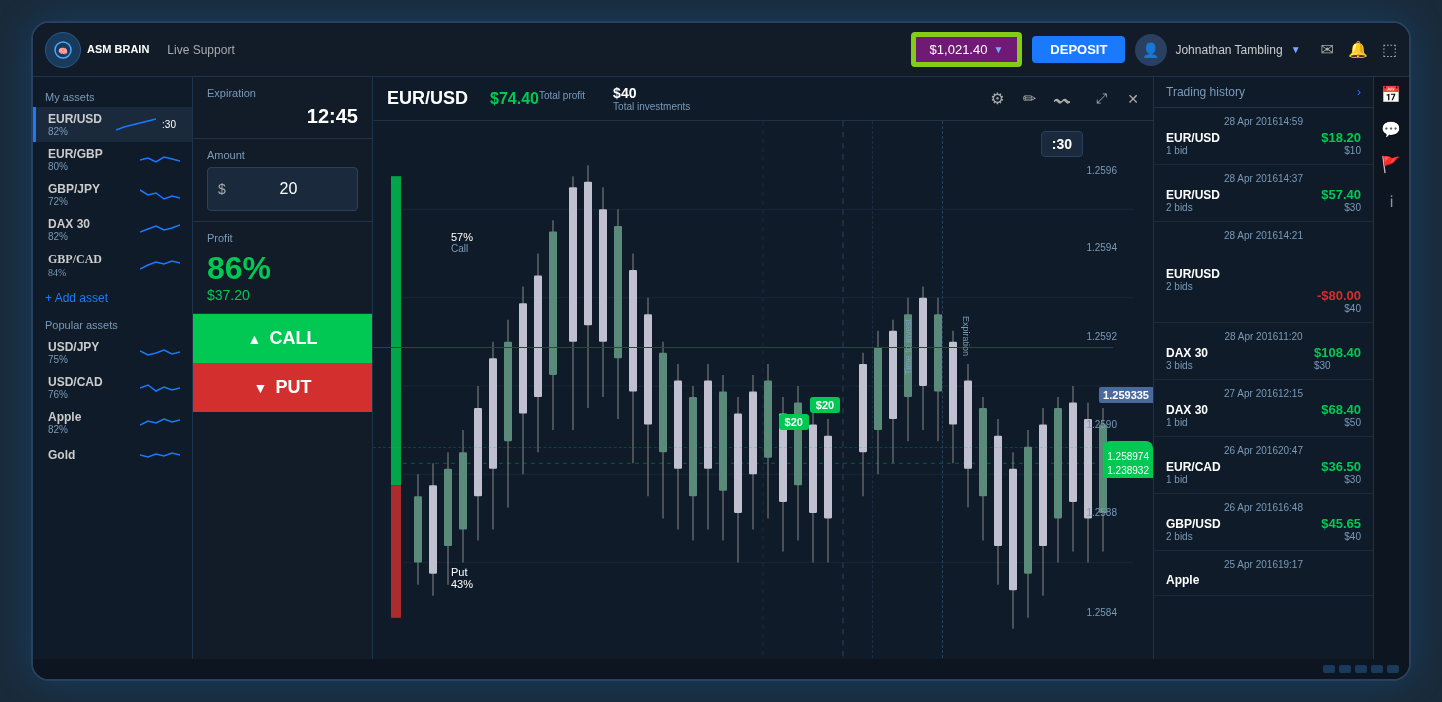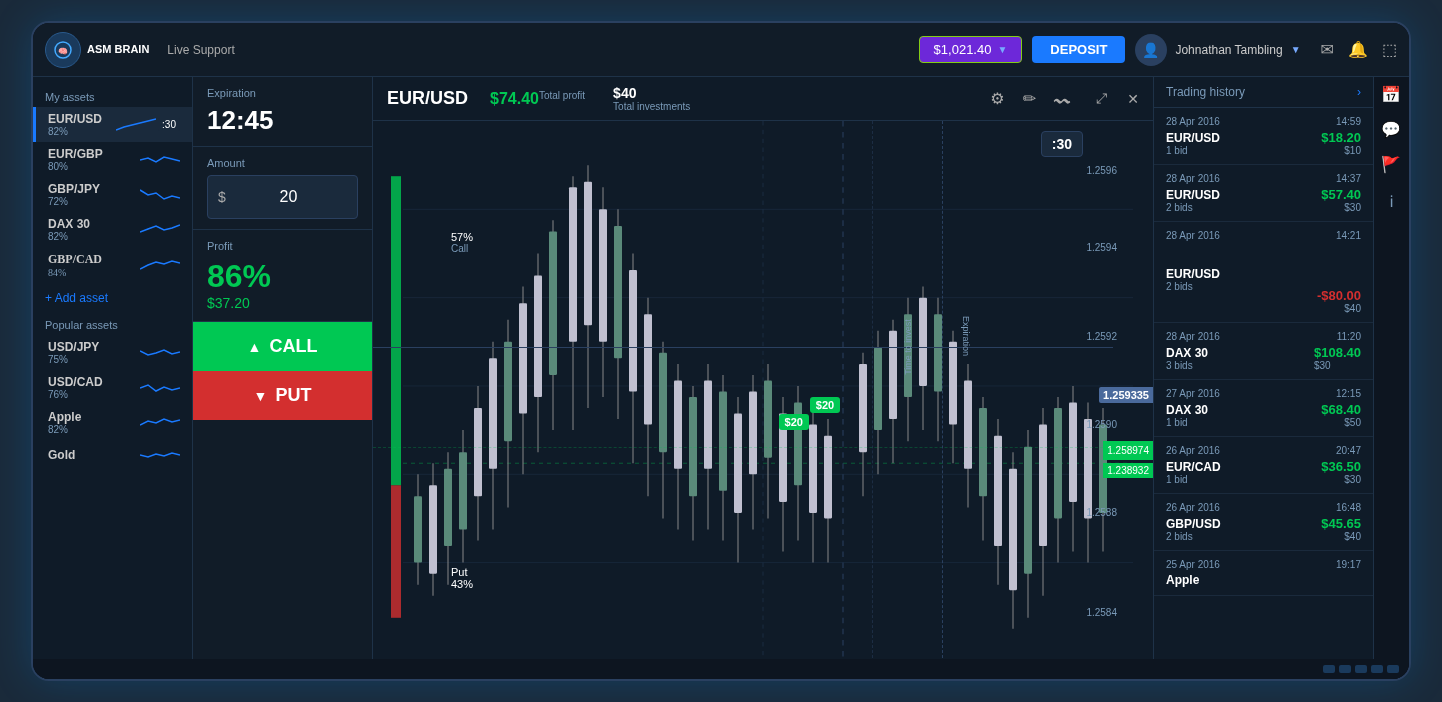--- a/index.html
+++ b/index.html
@@ -51,22 +51,22 @@
       font-size: 10px; color: #7af;
       border: 1px solid #2a5a8c;
     }
     .topbar-live-support {
       color: #aaa;
       font-size: 12px;
       margin-left: 8px;
     }
     .topbar-spacer { flex: 1; }
     .topbar-balance {
-      background: #6d28d9;
-      border: 1px solid #84cc16;
+      background: #701a75;
+      border: 5px solid #84cc16;
       border-radius: 4px;
       padding: 5px 14px;
       color: #fff;
       font-size: 13px;
       display: flex; align-items: center; gap: 6px;
     }
     .topbar-balance .caret { color: #7af; font-size: 10px; }
     .topbar-deposit {
       background: #1a7aff;
       color: #fff;
@@ -148,23 +148,23 @@
       border-right: 1px solid #1e3248;
       padding: 0;
     }
     .panel-section {
       padding: 10px 14px;
       border-bottom: 1px solid #1e3248;
     }
     .panel-label { color: #7a9ab8; font-size: 11px; margin-bottom: 6px; }
     .panel-value {
       color: #fff;
-      font-size: 26px;
+      font-size: 20px;
       font-weight: bold;
-      text-align: left;
+      text-align: right;
     }
     .panel-input {
       background: #1a2a3c;
       border: 1px solid #2a4060;
       border-radius: 4px;
       color: #fff;
       font-size: 16px;
       padding: 6px 10px;
       width: 100%;
       text-align: center;
@@ -260,21 +260,21 @@
       font-size: 12px;
     }
     .history-header-spacer { flex: 1; }
     .history-arrow { color: #1a7aff; cursor: pointer; }
     .history-item {
       padding: 8px 12px;
       border-bottom: 1px solid #1a2a3c;
     }
     .history-top {
       display: flex;
-      justify-content: space-between;
+      justify-content: center;
       margin-bottom: 3px;
     }
     .history-date { color: #7a9ab8; font-size: 10px; }
     .history-time { color: #7a9ab8; font-size: 10px; }
     .history-middle {
       display: flex;
       justify-content: space-between;
       align-items: center;
     }
     .history-pair { color: #fff; font-size: 12px; font-weight: bold; }
@@ -532,21 +532,21 @@
         <div style="position:absolute;right:36px;top:22%;color:#7a9ab8;font-size:10px;">1.2594</div>
         <div style="position:absolute;right:36px;top:38%;color:#7a9ab8;font-size:10px;">1.2592</div>
         <div style="position:absolute;right:36px;top:54%;color:#7a9ab8;font-size:10px;">1.2590</div>
         <div style="position:absolute;right:36px;top:70%;color:#7a9ab8;font-size:10px;">1.2588</div>
         <div style="position:absolute;right:36px;top:88%;color:#7a9ab8;font-size:10px;">1.2584</div>
 
         
         <div style="position:absolute;right:0;top:41%;background:#4a6a9c;color:#fff;font-size:11px;font-weight:bold;padding:2px 4px;border-radius:2px 0 0 2px;margin-top:40px;">1.259335</div>
 
         
-        <div style="position:absolute;right:0;top:58%;background:#00c853;color:#fff;font-size:10px;padding:4px 4px;">1.258974</div>
+        <div style="position:absolute;right:0;top:58%;background:#00c853;color:#fff;font-size:10px;padding:10px 4px;border-radius:7px;">1.258974</div>
         <div style="position:absolute;right:0;top:62%;background:#00c853;color:#fff;font-size:10px;padding:2px 4px;">1.238932</div>
 
         
         <div style="position:absolute;left:0;right:40px;top:41%;border-top:1px solid #2a4060;pointer-events:none;"></div>
         <div style="position:absolute;left:0;right:40px;top:59%;border-top:1px dashed #00c85340;pointer-events:none;"></div>
 
         
         <div style="position:absolute;left:73%;top:0;bottom:0;border-left:1px dashed #2a4060;pointer-events:none;"></div>
         
         <div style="position:absolute;left:64%;top:0;bottom:0;border-left:1px dashed #2a406080;pointer-events:none;"></div>

